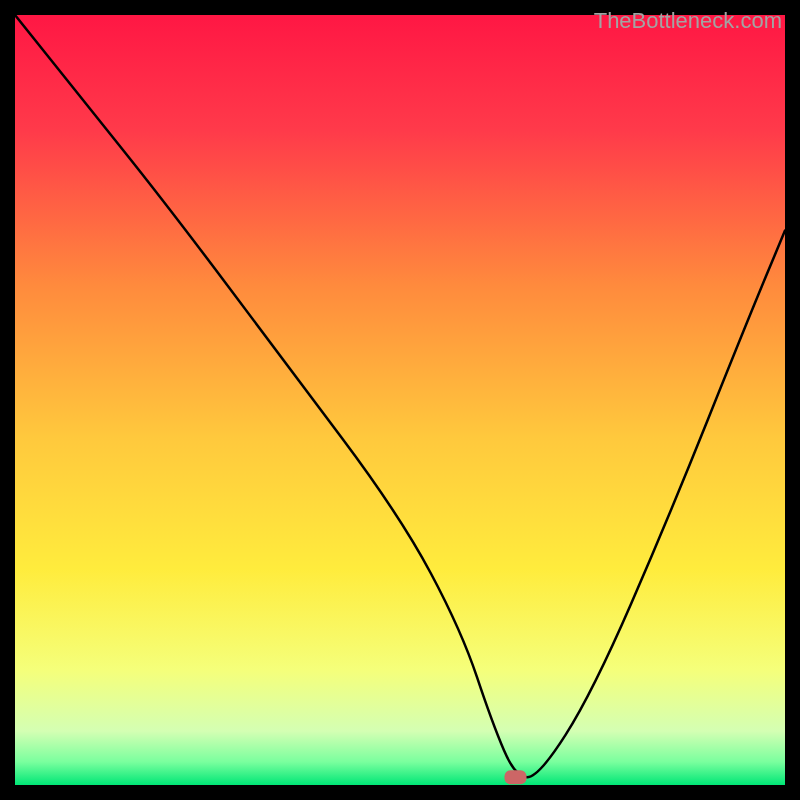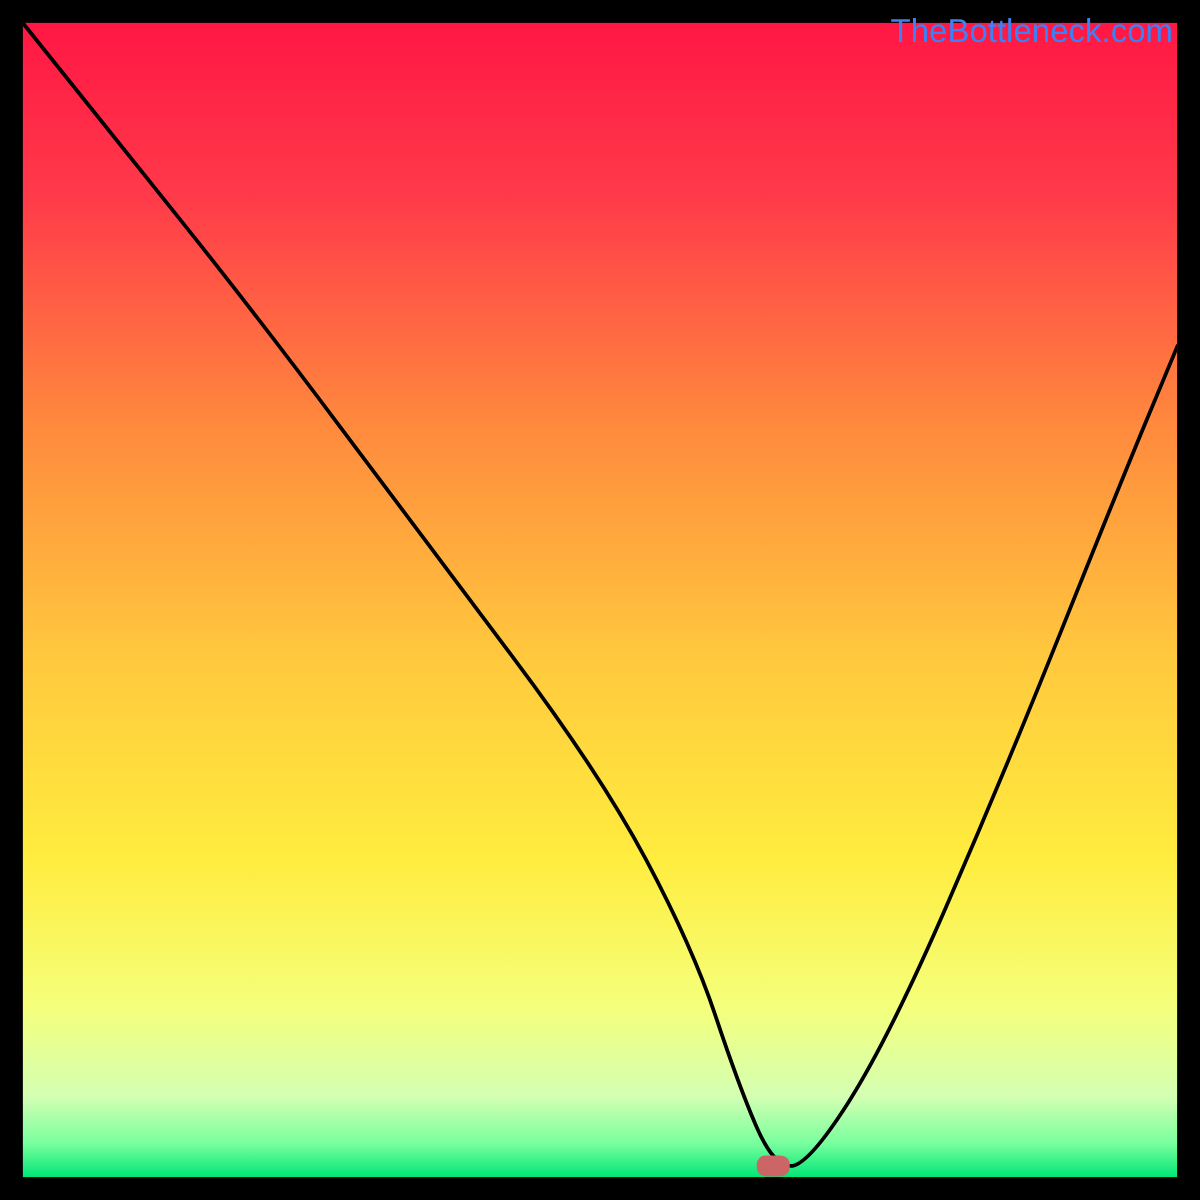--- a/index.html
+++ b/index.html
@@ -8,21 +8,21 @@
     width: 800px;
     height: 800px;
     background: #000;
     position: relative;
     font-family: Arial, sans-serif;
   }
   .watermark {
     position: absolute;
     top: 8px;
     right: 18px;
-    color: #3b82f6;
+    color: #a3a3a3;
     font-size: 22px;
     font-weight: 500;
     z-index: 10;
   }
   .plot-area {
     position: absolute;
     left: 15px;
     top: 15px;
     width: 770px;
     height: 770px;

